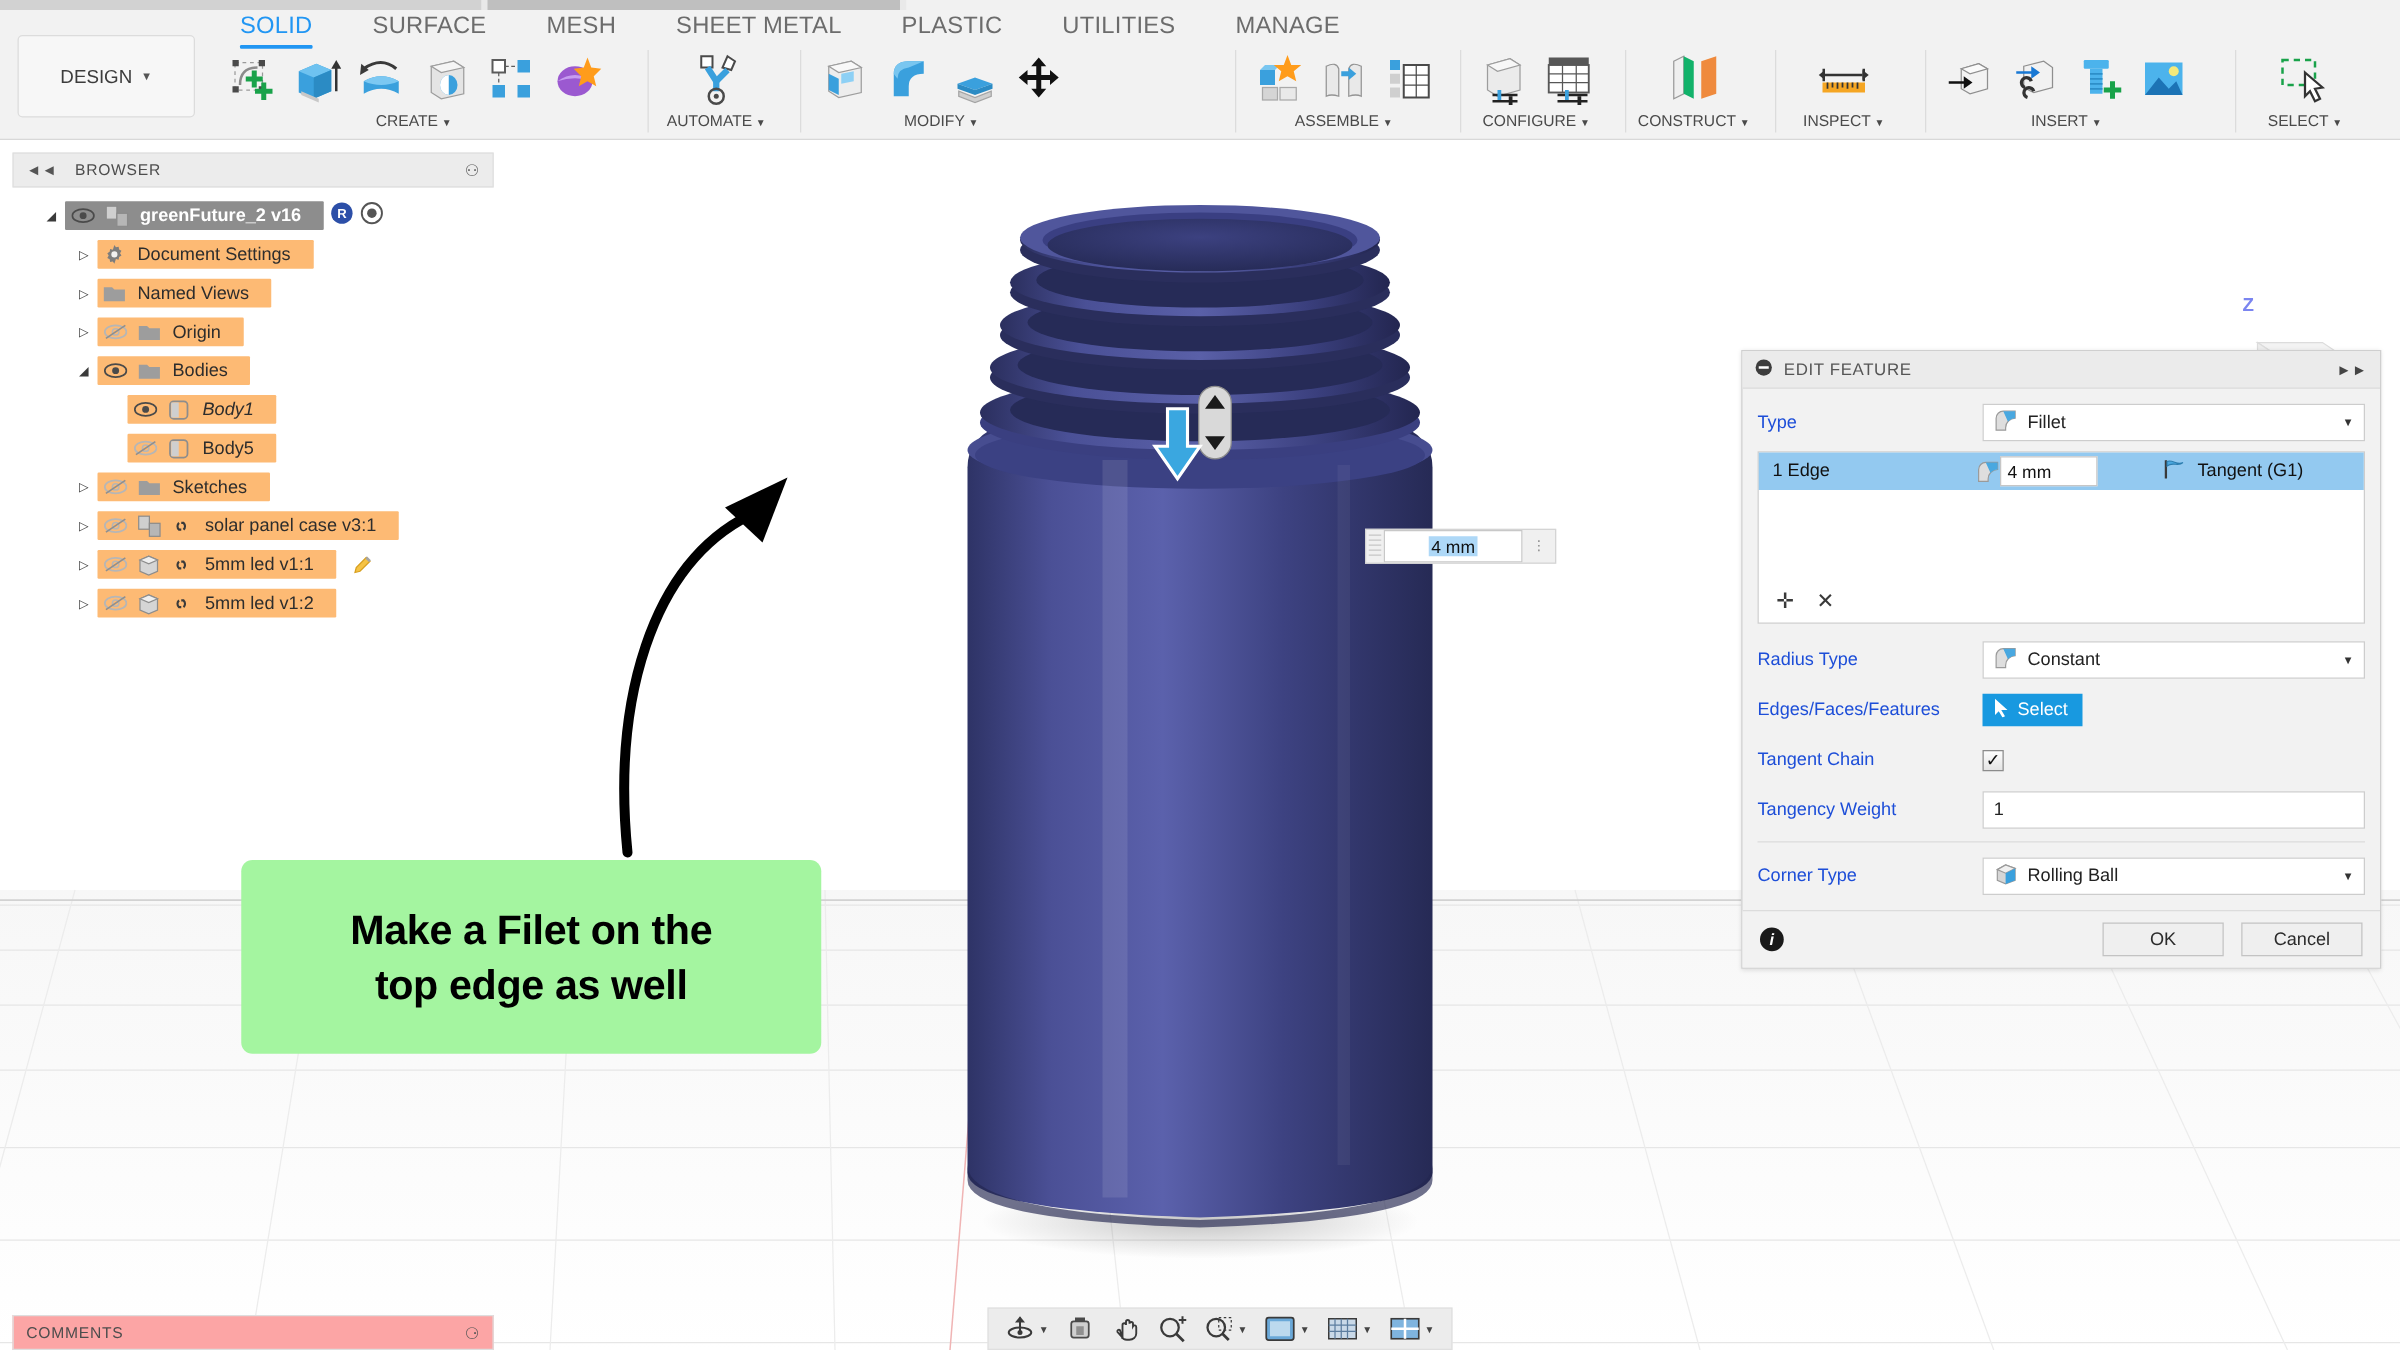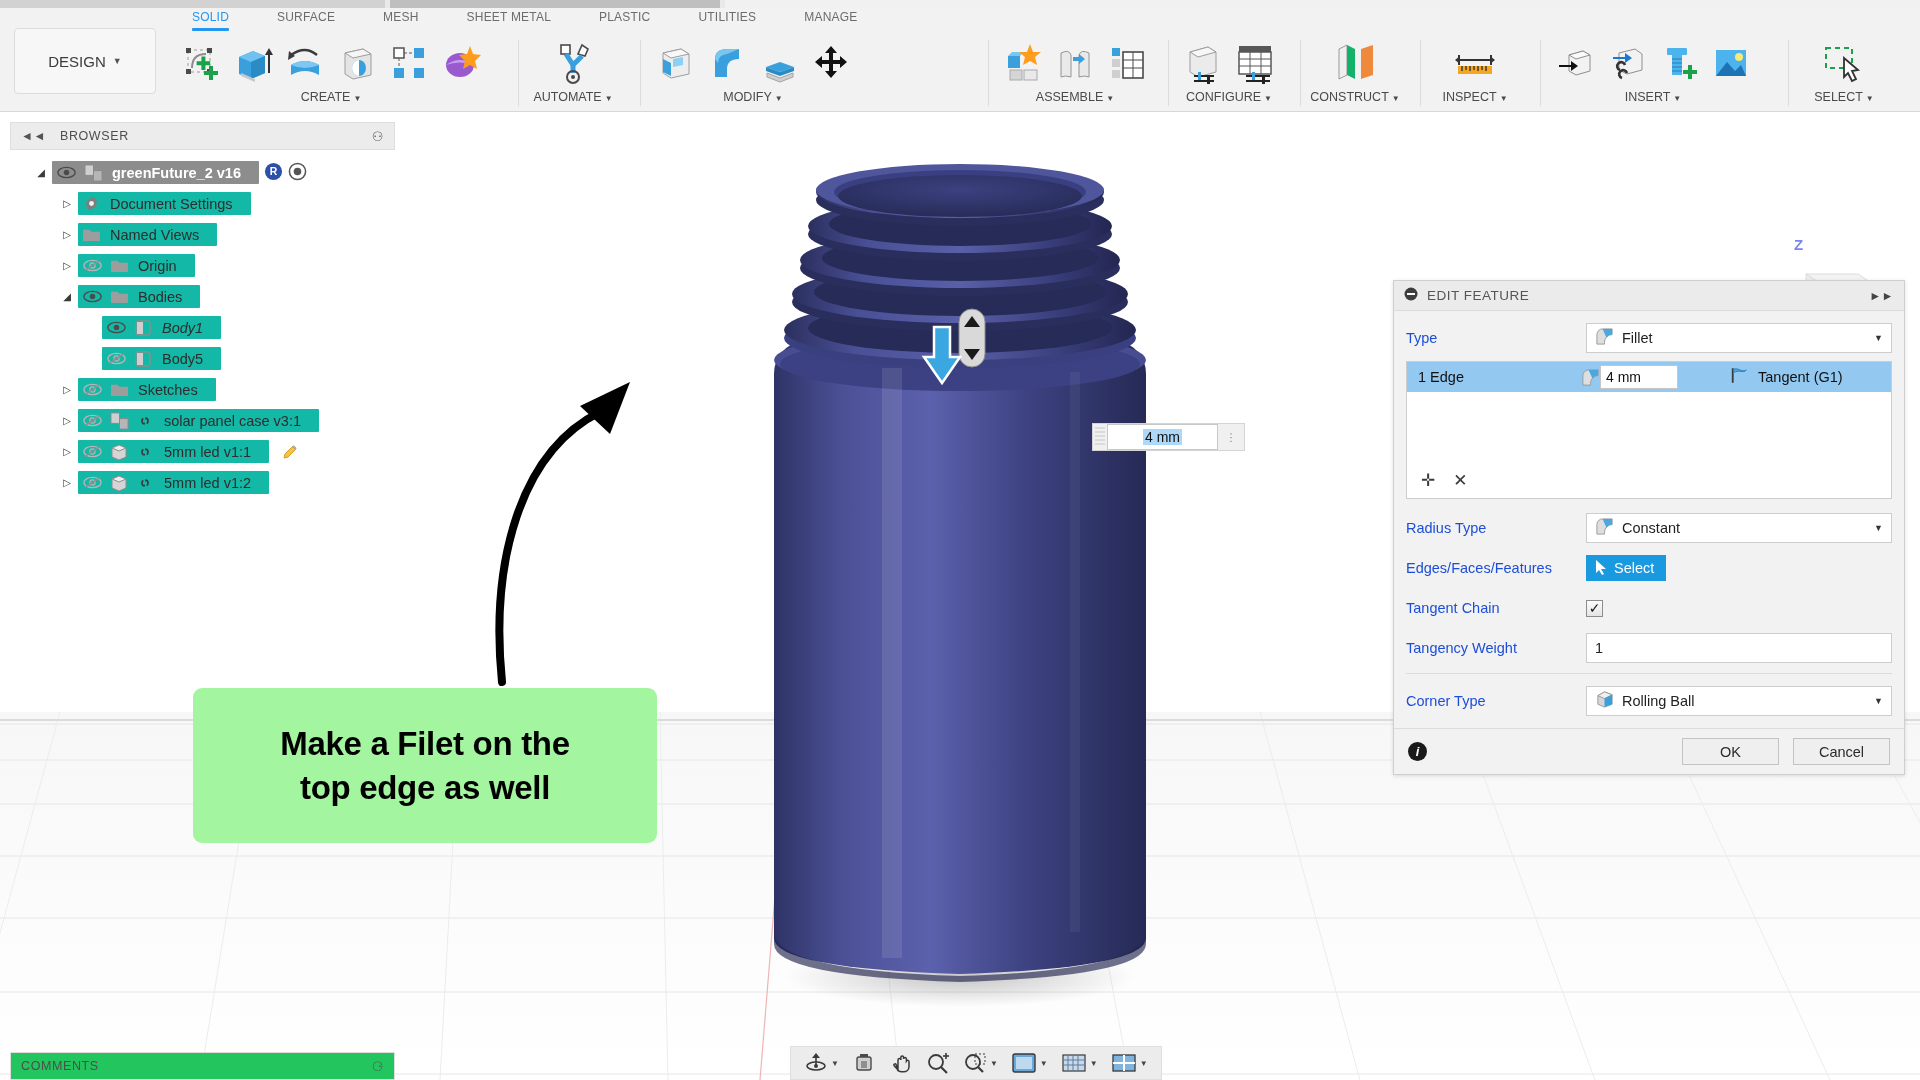--- a/index.html
+++ b/index.html
@@ -27,21 +27,21 @@
   .ribbon {
     position: absolute; top: 8px; left: 0; width: 1920px; height: 104px;
     background: #f2f2f2;
     border-bottom: 1px solid #d8d8d8;
   }
   .tabrow {
     position: absolute; top: 0; left: 168px; height: 28px;
     display: flex; align-items: flex-start;
   }
   .rtab {
-    font-size: 12px; color: #6c6c6c; letter-spacing: .2px;
+    font-size: 19px; color: #6c6c6c; letter-spacing: .2px;
     padding: 2px 24px 0 24px; cursor: default; white-space: nowrap;
     height: 28px;
   }
   .rtab.active { color: #2196f3; }
   .rtab.active::after {
     content: ""; display: block; margin-top: 4px; height: 3px;
     background: #2196f3; border-radius: 1px;
   }
 
   
@@ -83,21 +83,21 @@
   }
   .browser-hdr .collapse { font-size: 12px; color: #555; }
   .browser-hdr .dot { margin-left: auto; margin-right: 10px; font-size: 13px; color: #666; }
 
   .tree { padding-top: 7px; }
   .trow {
     display: flex; align-items: center; height: 31px; font-size: 14.5px;
     color: #2d2d2d; white-space: nowrap;
   }
   .trow .chip {
-    display: flex; align-items: center; height: 23px; background: #14b8a6;
+    display: flex; align-items: center; height: 23px; background: #fdba74;
     padding-right: 12px; border-radius: 1px;
   }
   .trow.root .chip { background: #8d8d8d; color: #fff; font-weight: bold; }
   .arrow {
     width: 22px; text-align: center; font-size: 10px; color: #3a3a3a; flex: none;
   }
   .eye { width: 28px; flex: none; display:flex; align-items:center; justify-content:center;}
   .ic { width: 26px; flex: none; display:flex; align-items:center; justify-content:center;}
   .tlabel { padding: 0 6px; }
 
@@ -205,21 +205,21 @@
   .dbtn {
     height: 27px; min-width: 97px; border: 1px solid #c3c3c3; background: #efefef;
     display: flex; align-items: center; justify-content: center;
     font-size: 14.5px; color: #2b2b2b;
   }
   .dlg-foot .btns { margin-left: auto; display: flex; gap: 14px; }
 
   
   .comments {
     position: absolute; left: 10px; bottom: 0; width: 385px; height: 28px;
-    background: #22c55e; border: 1px solid #dedede;
+    background: #fca5a5; border: 1px solid #dedede;
     display: flex; align-items: center; padding: 0 10px;
     font-size: 12.5px; color: #4d4d4d; letter-spacing: .6px;
   }
   .comments .plus { margin-left: auto; font-size: 13px; color: #555; }
   .navbar {
     position: absolute; left: 790px; bottom: 0; height: 34px;
     background: #ececec; border: 1px solid #dfdfdf;
     display: flex; align-items: center; padding: 0 8px; gap: 3px;
   }
   .navbar .nb { display: flex; align-items: center; gap: 3px; padding: 0 5px; height: 28px; }

